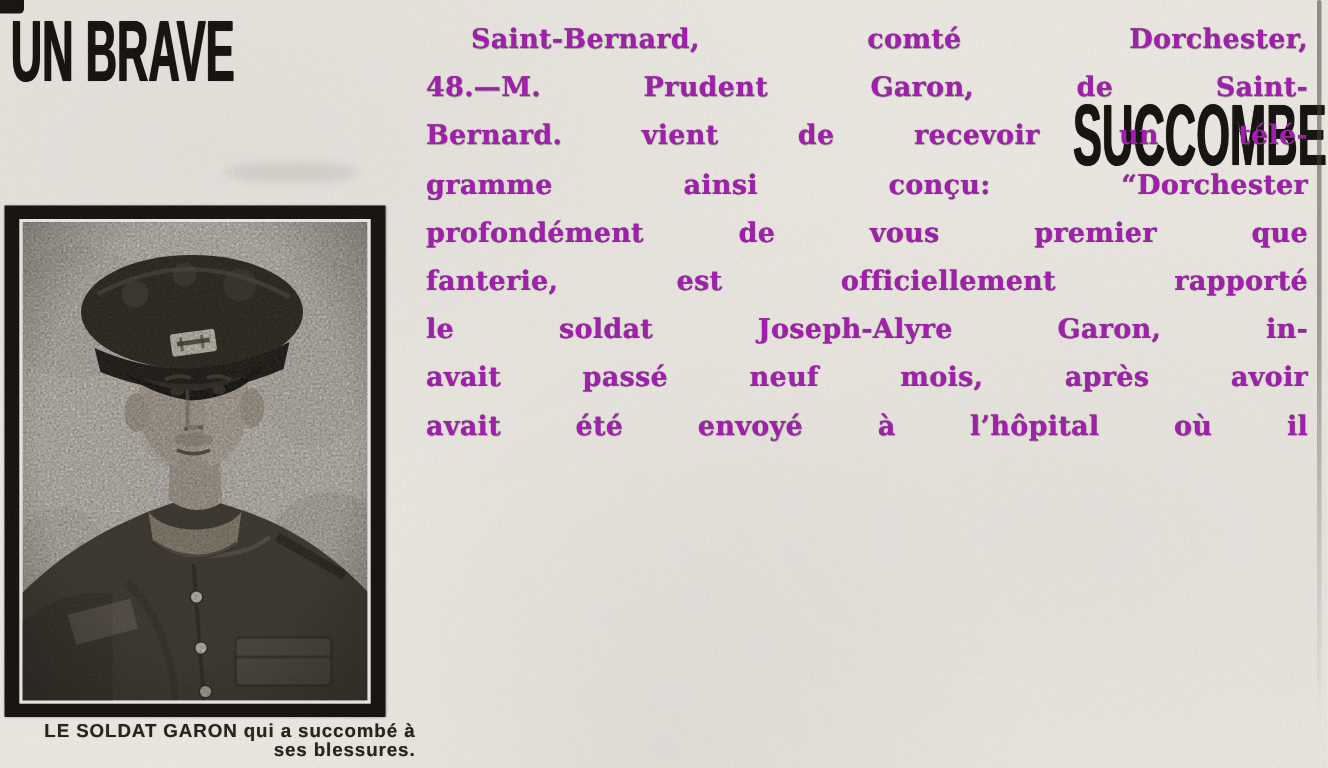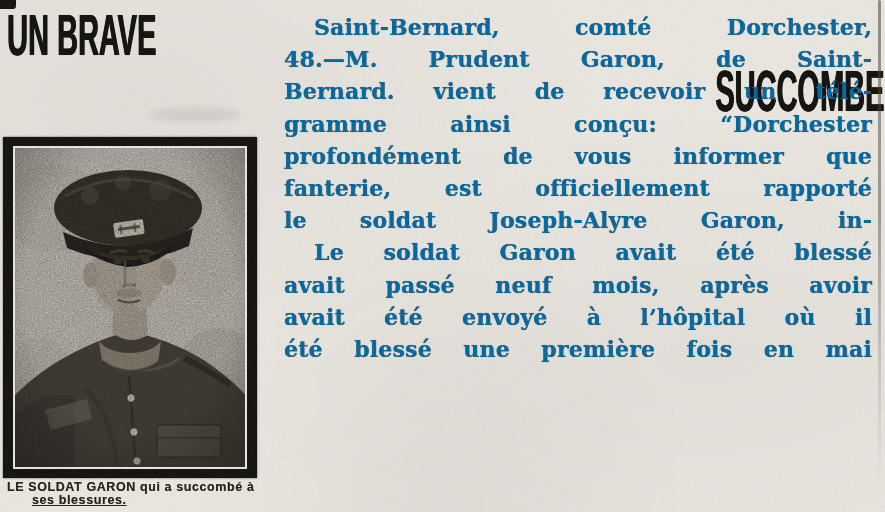--- a/index.html
+++ b/index.html
@@ -41,27 +41,28 @@
     border:2px solid #e9e6df;background:#c8c4bc;overflow:hidden;
   }
   .photo-inner svg{display:block;width:100%;height:100%;}
 
   
   .caption{
     position:absolute;left:7px;top:482px;width:270px;
     font-family:"Liberation Sans", sans-serif;font-weight:700;
     font-size:12.5px;line-height:11px;color:#26221b;letter-spacing:.6px;
     text-shadow:0 0 .5px rgba(38,34,27,.6);
+    text-align:right;
   }
-  .caption .l2{padding-left:25px;margin-top:2px;text-decoration:underline;}
+  .caption .l2{padding-left:25px;margin-top:2px;}
 
   
   .article{
     position:absolute;left:284px;top:11px;width:588px;
-    color:#0369a1;font-size:22px;font-weight:700;line-height:32.2px;
+    color:#a21caf;font-size:18px;font-weight:700;line-height:32.2px;
     font-family:"DejaVu Serif", serif;
     letter-spacing:.2px;word-spacing:1.5px;
     text-shadow:0 0 .7px rgba(26,22,16,.55), .4px .4px 0 rgba(26,22,16,.25);
   }
   .line{text-align:justify;text-align-last:justify;}
   .line.indent{text-indent:30px;}
   .line.last{text-align-last:left;}
 
   
   .column-rule{
@@ -161,27 +162,25 @@
   <div class="caption">
     <div class="l1">LE SOLDAT GARON qui a succombé à</div>
     <div class="l2">ses blessures.</div>
   </div>
 
   <div class="article">
     <div class="line indent">Saint-Bernard, comté Dorchester,</div>
     <div class="line">48.—M. Prudent Garon, de Saint-</div>
     <div class="line">Bernard. vient de recevoir un télé-</div>
     <div class="line">gramme ainsi conçu: “Dorchester</div>
-    <div class="line">profondément de vous informer que</div>
+    <div class="line">profondément de vous premier que</div>
     <div class="line">fanterie, est officiellement rapporté</div>
     <div class="line">le soldat Joseph-Alyre Garon, in-</div>
-    <div class="line indent">Le soldat Garon avait été blessé</div>
     <div class="line">avait passé neuf mois, après avoir</div>
     <div class="line">avait été envoyé à l’hôpital où il</div>
-    <div class="line">été blessé une première fois en mai</div>
   </div>
 
   <div class="column-rule"></div>
 
   <svg class="paper-noise" width="885" height="512">
     <defs>
       <filter id="paperNoise">
         <feTurbulence type="fractalNoise" baseFrequency="0.8" numOctaves="2" seed="3" result="pn"></feTurbulence>
         <feColorMatrix in="pn" type="matrix" values="0 0 0 0 0.25  0 0 0 0 0.24  0 0 0 0 0.22  0.4 0.4 0.4 0 -0.42"></feColorMatrix>
       </filter>

